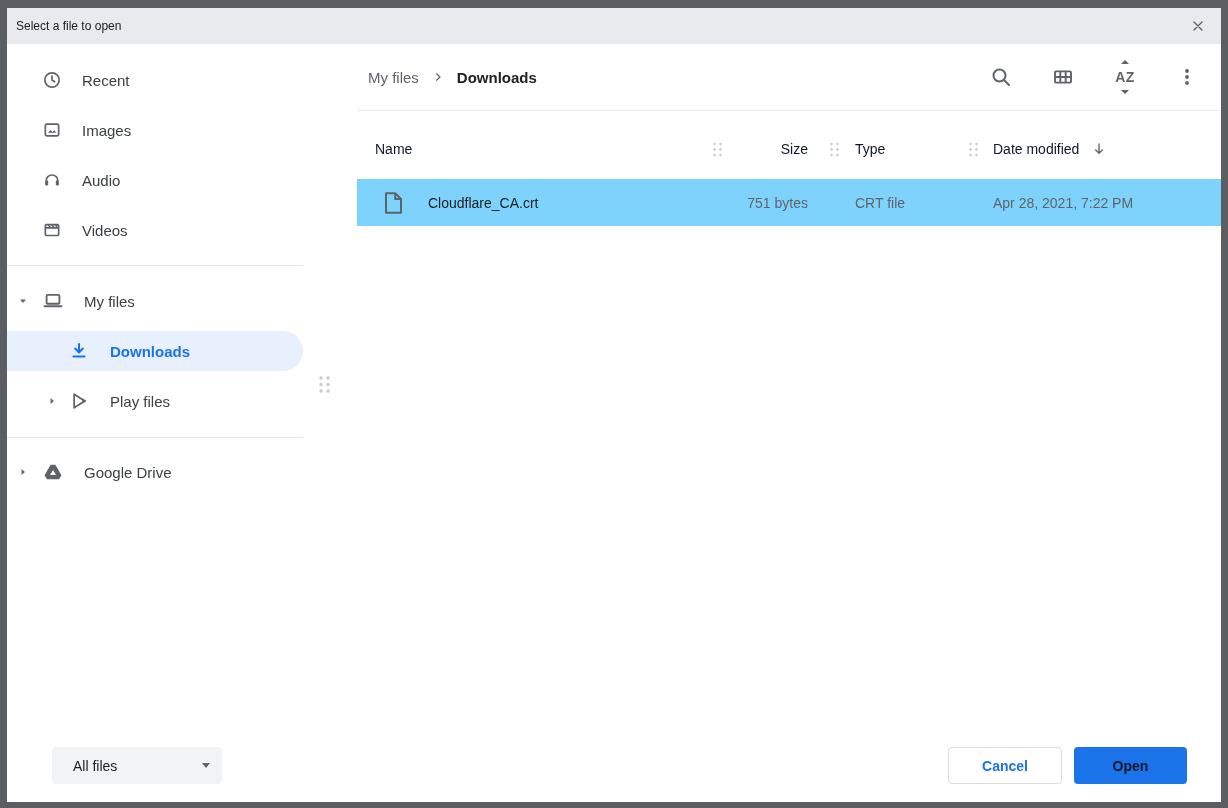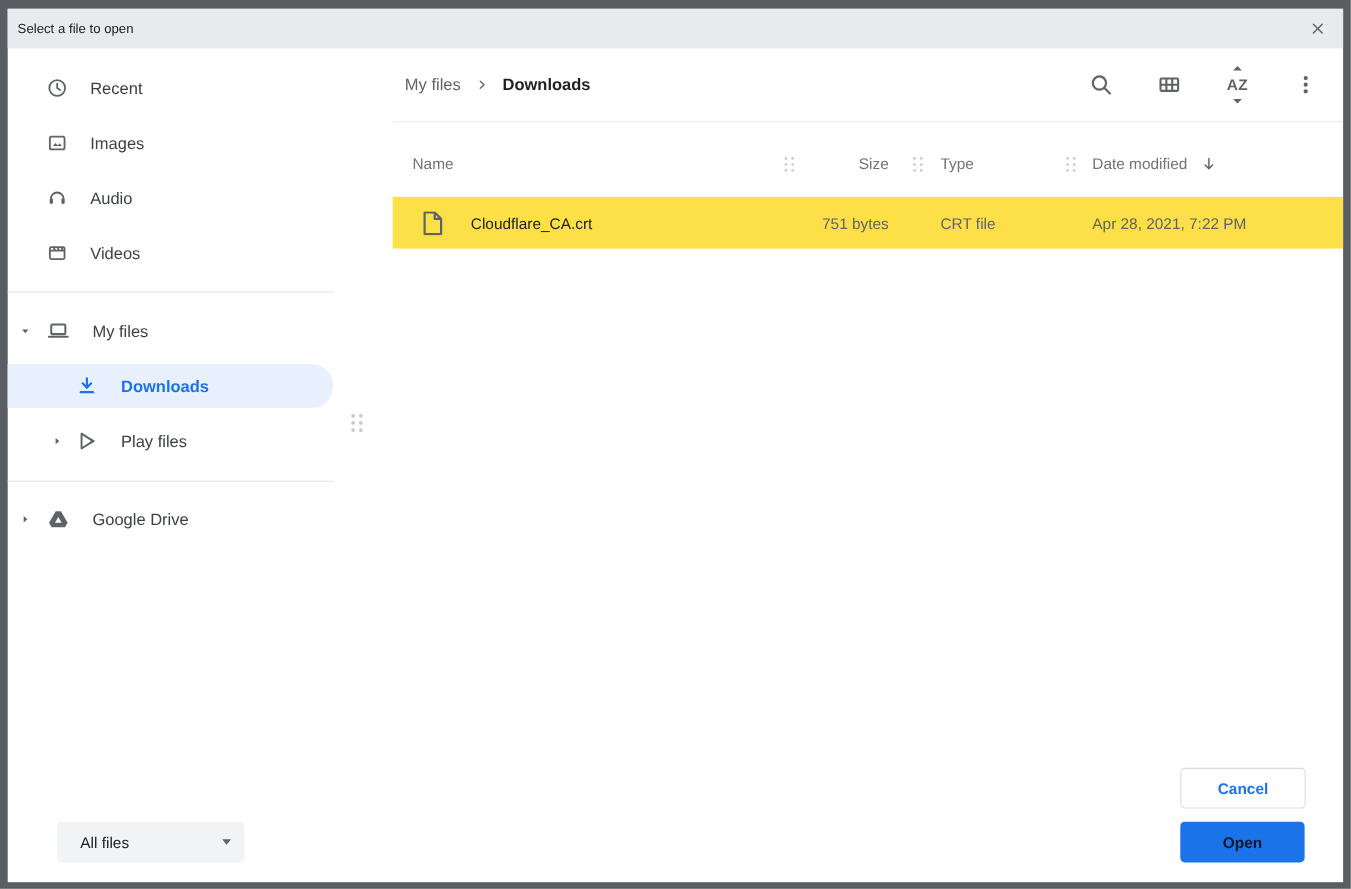--- a/index.html
+++ b/index.html
@@ -60,23 +60,23 @@
   .bc-parent { color:#5f6368; cursor:pointer; }
   .bc-sep { margin:0 12px; display:flex; align-items:center; }
   .bc-current { color:#202124; font-weight:bold; }
   .toolbar { margin-left:auto; display:flex; align-items:center; gap:36px; padding-right:21px; }
   .tool-btn { width:26px; height:30px; display:flex; align-items:center; justify-content:center; cursor:pointer; position:relative; }
   .sort-az { font-size:14px; letter-spacing:0.5px; color:#5f6368; font-weight:bold; }
   .sort-az .caret-up, .sort-az .caret-dn { position:absolute; left:50%; transform:translateX(-50%); width:0; height:0; border-left:4px solid transparent; border-right:4px solid transparent; }
   .sort-az .caret-up { top:-2px; border-bottom:4px solid #5f6368; }
   .sort-az .caret-dn { bottom:-2px; border-top:4px solid #5f6368; }
   
-  .thead { height:60px; margin-top:8px; display:flex; align-items:center; font-size:14px; color:#737373; }
+  .thead { height:60px; margin-top:8px; display:flex; align-items:center; font-size:14px; color:#0f172a; }
   .trow { height:47px; display:flex; align-items:center; font-size:14px; color:#5f6368; cursor:pointer; }
-  .trow.selected { background:#fde047; }
+  .trow.selected { background:#7dd3fc; }
   .c-name { width:350px; padding-left:18px; display:flex; align-items:center; }
   .c-h { width:20px; display:flex; justify-content:center; cursor:col-resize; }
   .c-h2 { width:41px; display:flex; justify-content:center; cursor:col-resize; }
   .c-h3 { width:40px; display:flex; justify-content:center; cursor:col-resize; }
   .c-size { width:87px; text-align:right; padding-right:6px; }
   .c-type { width:98px; }
   .c-date { flex:1; display:flex; align-items:center; }
   .file-name { color:#202124; margin-left:25px; }
   .file-icon { margin-left:9px; display:flex; }
   .sort-arrow { margin-left:12px; display:flex; }
@@ -86,21 +86,21 @@
   .ftype {
     position:absolute; left:45px; bottom:18px; width:170px; height:37px;
     background:#f1f3f4; border-radius:4px; display:flex; align-items:center;
     padding-left:21px; font-size:14px; color:#202124; cursor:pointer;
   }
   .ftype-caret {
     position:absolute; right:12px; top:16px;
     width:0; height:0; border-left:4.5px solid transparent; border-right:4.5px solid transparent;
     border-top:5px solid #5f6368;
   }
-  .fbuttons { position:absolute; right:34px; bottom:18px; display:flex; gap:12px;flex-direction:column; }
+  .fbuttons { position:absolute; right:34px; bottom:18px; display:flex; gap:12px; }
   .btn { height:37px; border-radius:4px; font-size:14px; font-weight:bold; font-family:inherit;
          display:flex; align-items:center; justify-content:center; cursor:pointer; border:none; }
   .btn-cancel { width:114px; background:#fff; border:1px solid #dadce0; color:#1a73e8; }
   .btn-open { width:113px; background:#1a73e8; color:#0f172a; }
   svg { display:block; }
 </style>
 </head>
 <body>
 
 <div class="dialog">

